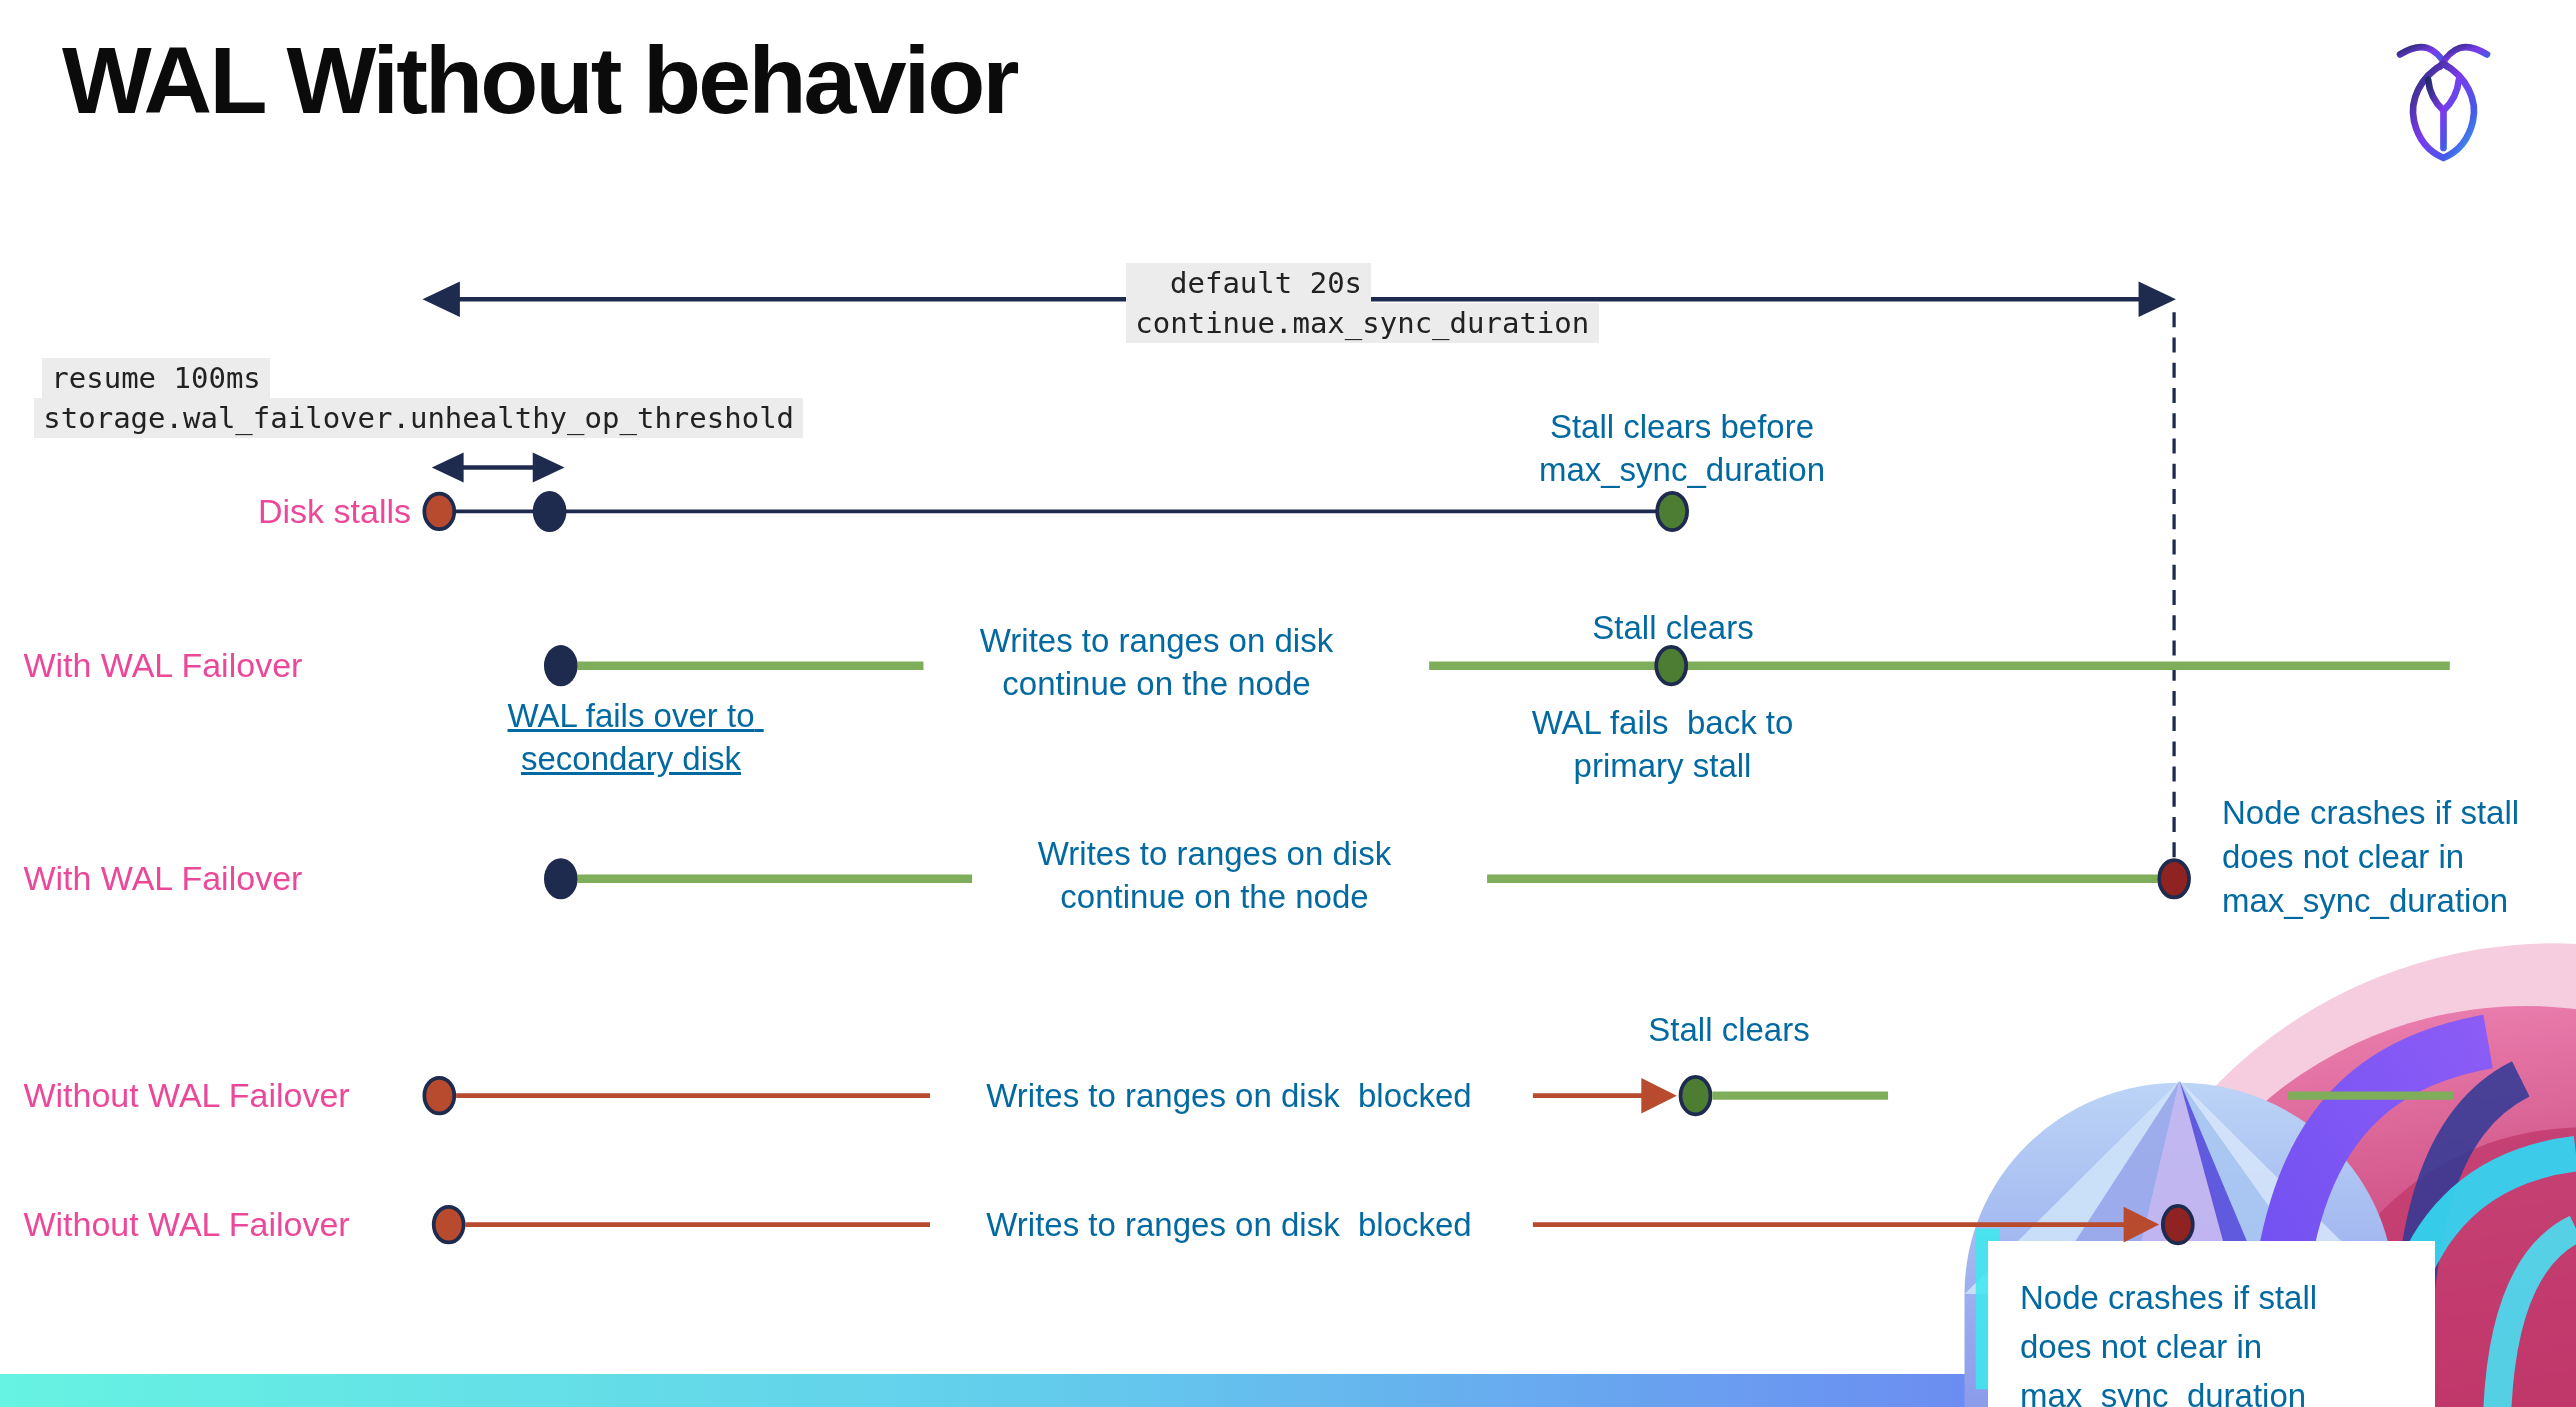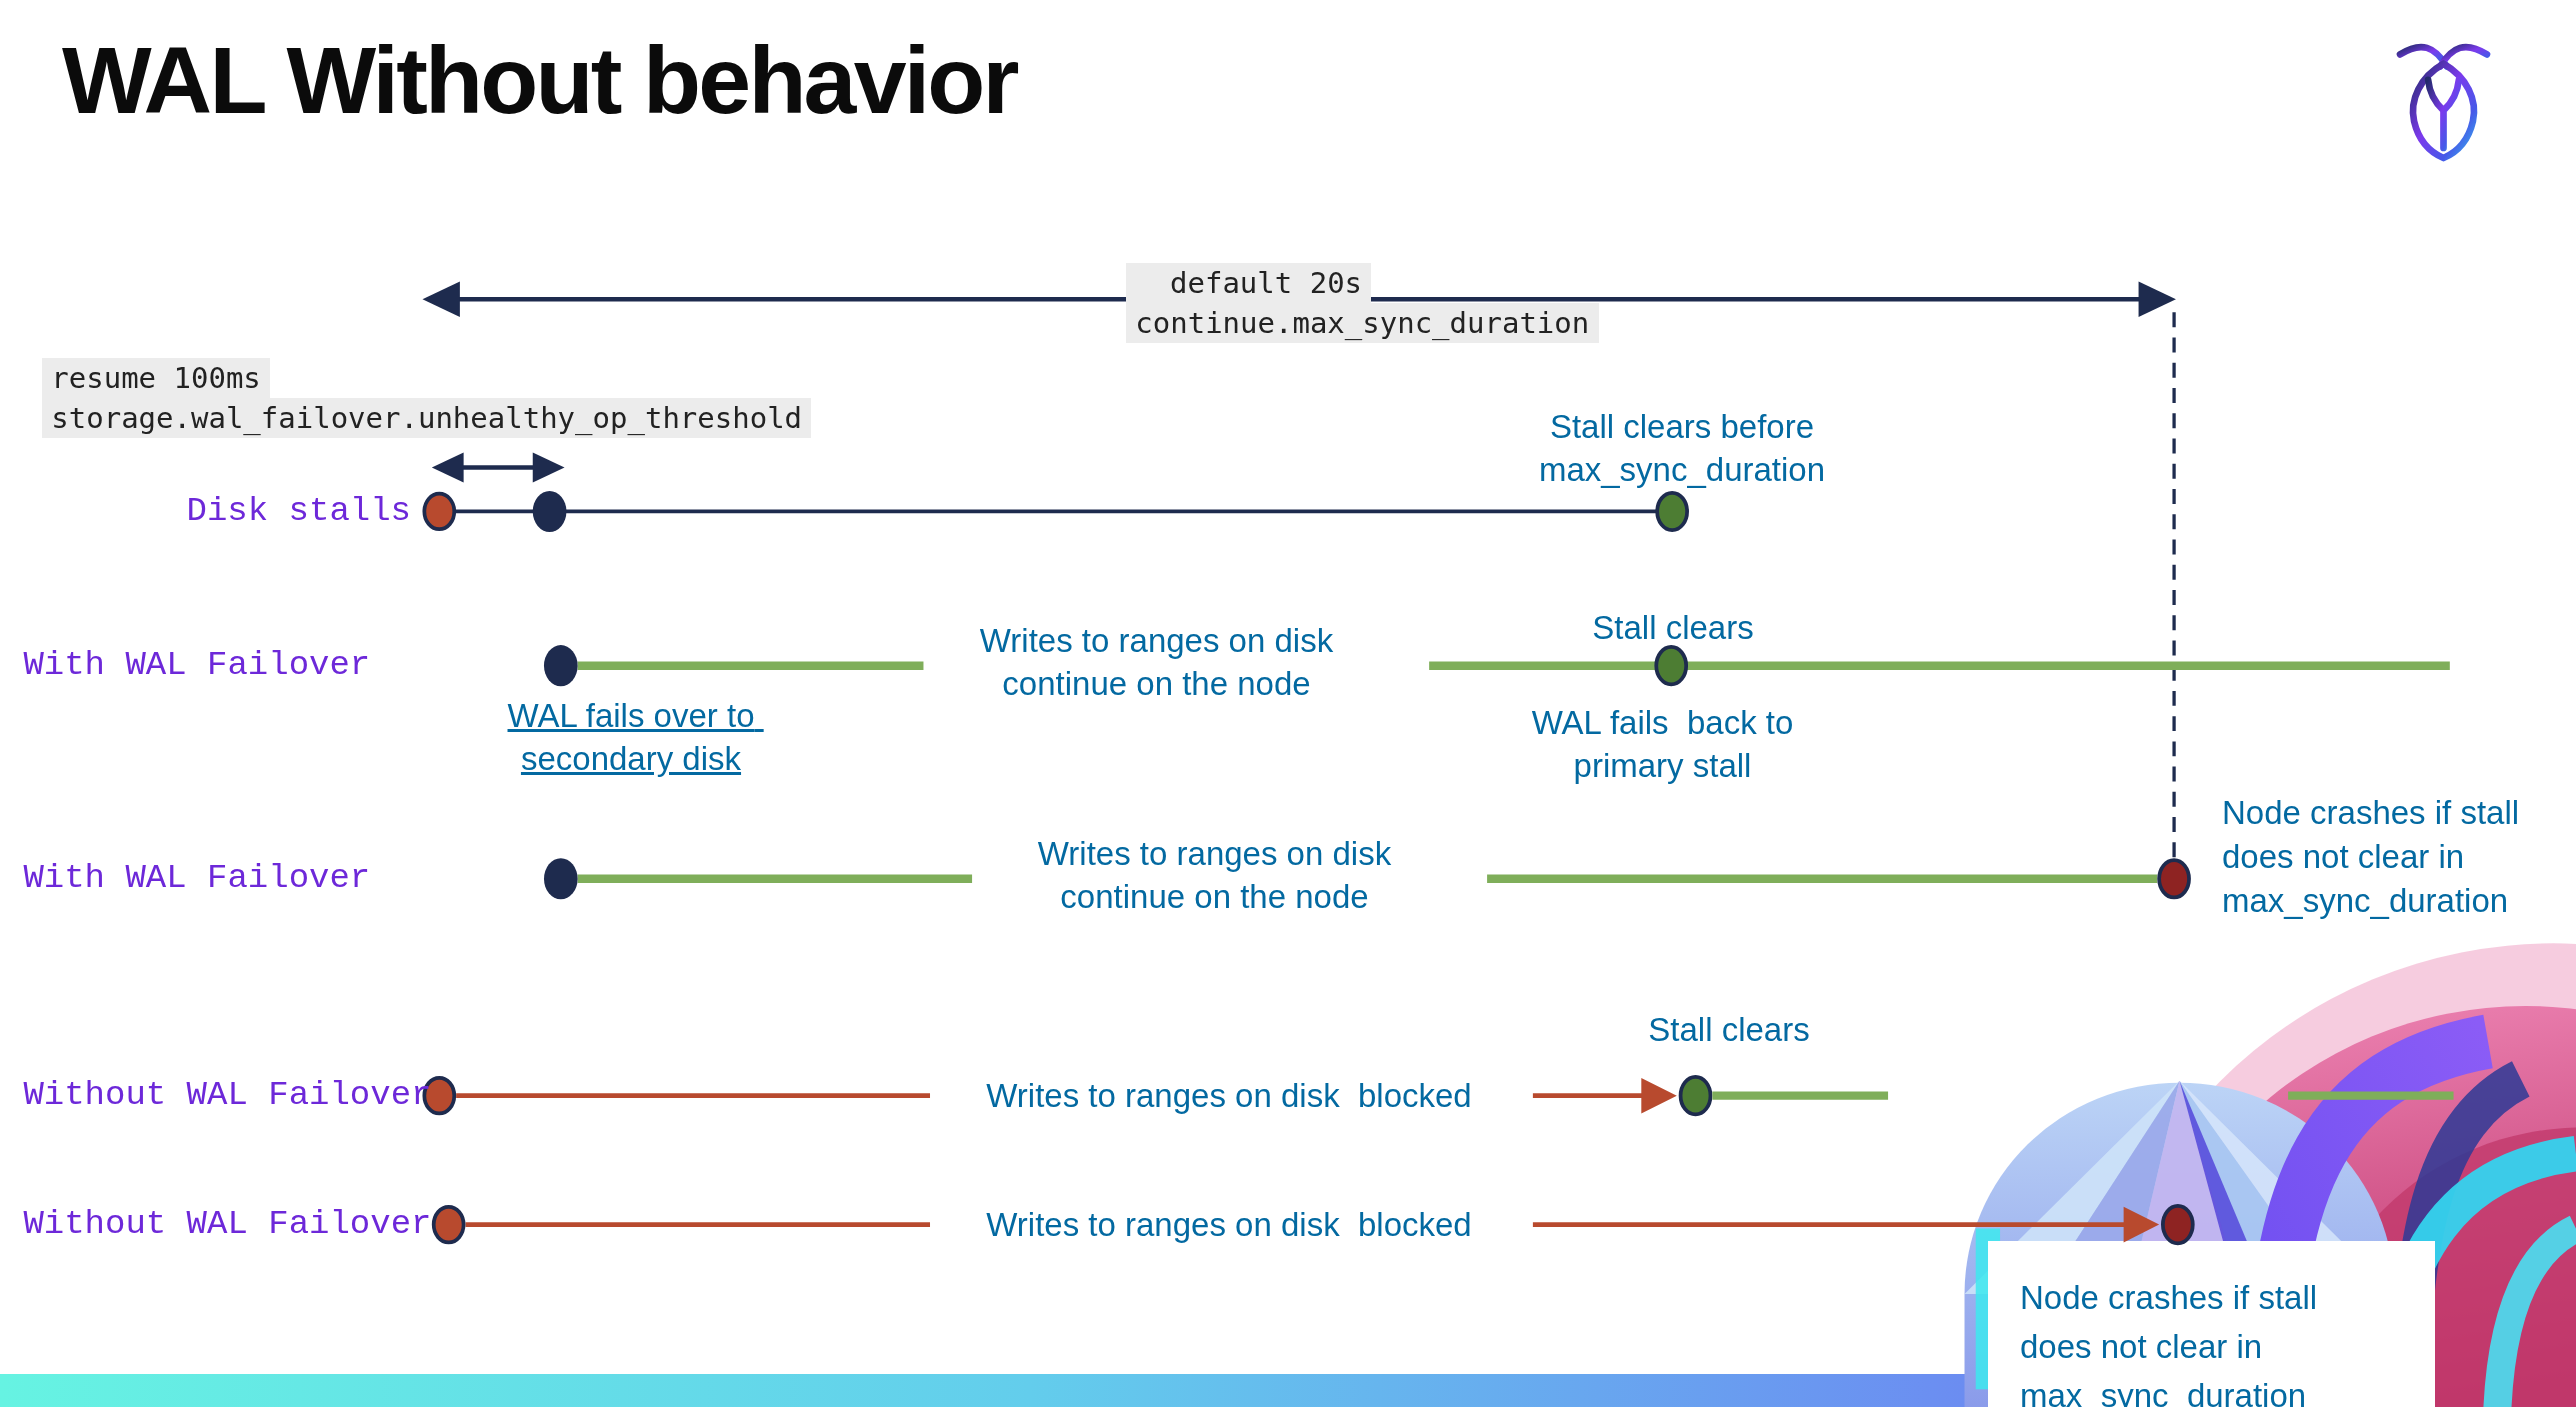--- a/index.html
+++ b/index.html
@@ -5,21 +5,21 @@
   html,body{margin:0;padding:0;background:#fff;}
   #slide{position:relative;width:2576px;height:1408px;background:#fff;overflow:hidden;
          font-family:"Liberation Sans","DejaVu Sans",sans-serif;color:#111;}
   .abs{position:absolute;}
   
   #title{left:62px;top:26px;font-size:95px;font-weight:700;letter-spacing:-2.8px;color:#0b0b0b;}
   
   .mono{font-family:"DejaVu Sans Mono","Liberation Mono",monospace;font-size:29px;color:#222;
         background:var(--label-bg,#ececec);padding:2.8px 9.3px;white-space:pre;}
   
-  .rowlabel{font-size:34px;color:#6d28d9;line-height:43px;font-family:Liberation Mono, monospace;}
+  .rowlabel{font-size:34px;color:#ec4899;line-height:43px;}
   
   .ann{font-size:33px;color:#0369a1;line-height:43px;white-space:pre-wrap;}
   .center{text-align:center;}
   .right{text-align:right;}
   
   #bottom-bar{left:0;bottom:0;width:2576px;height:34px;
     background:linear-gradient(90deg,#66f3e2 0%,#63cdec 40%,#6b8ff1 75%,#6e62ef 100%);}
   
   #crash-box{left:1988px;top:1241px;width:447px;height:166px;background:#ffffff;}
   #crash-box .ann{position:absolute;left:32px;top:32px;width:365px;line-height:49px;}
@@ -146,21 +146,21 @@
       <line x1="1640" y1="1310" x2="2282" y2="1310" stroke="#b84a2e" stroke-width="5"></line>
       <polygon points="2310,1310 2272,1291 2272,1329" fill="#b84a2e"></polygon>
       <ellipse cx="480" cy="1310" rx="16" ry="19" fill="#b84a2e" stroke="#1e2b4e" stroke-width="4"></ellipse>
       <ellipse cx="2330" cy="1310" rx="16" ry="20" fill="#8e2322" stroke="#1e2b4e" stroke-width="4"></ellipse>
     </g>
   </svg>
 
   <div class="abs mono txt" style="left:1126px;top:263px;padding-left:44px;">default 20s</div>
   <div class="abs mono txt" style="left:1126px;top:303px;">continue.max_sync_duration</div>
   <div class="abs mono txt" style="left:42px;top:358px;">resume 100ms</div>
-  <div class="abs mono txt" style="left:42px;top:398px;">storage.wal_failover.unhealthy_op_threshold</div>
+  <div class="abs mono txt" style="left:34px;top:398px;">storage.wal_failover.unhealthy_op_threshold</div>
 
   <div class="abs rowlabel right txt" style="left:131px;top:490px;width:280px;">Disk stalls</div>
   <div class="abs rowlabel txt" style="left:23.4px;top:644px;">With WAL Failover</div>
   <div class="abs rowlabel txt" style="left:23.4px;top:857px;">With WAL Failover</div>
   <div class="abs rowlabel txt" style="left:23.4px;top:1074px;">Without WAL Failover</div>
   <div class="abs rowlabel txt" style="left:23.4px;top:1203px;">Without WAL Failover</div>
 
   <div class="abs ann center txt" style="left:1467px;top:405px;width:430px;">Stall clears before max_sync_duration</div>
   <div class="abs ann center txt" style="left:444px;top:694px;width:374px;text-decoration:underline;">WAL fails over to secondary disk</div>
   <div class="abs ann center txt" style="left:946px;top:619px;width:421px;">Writes to ranges on disk continue on the node</div>

